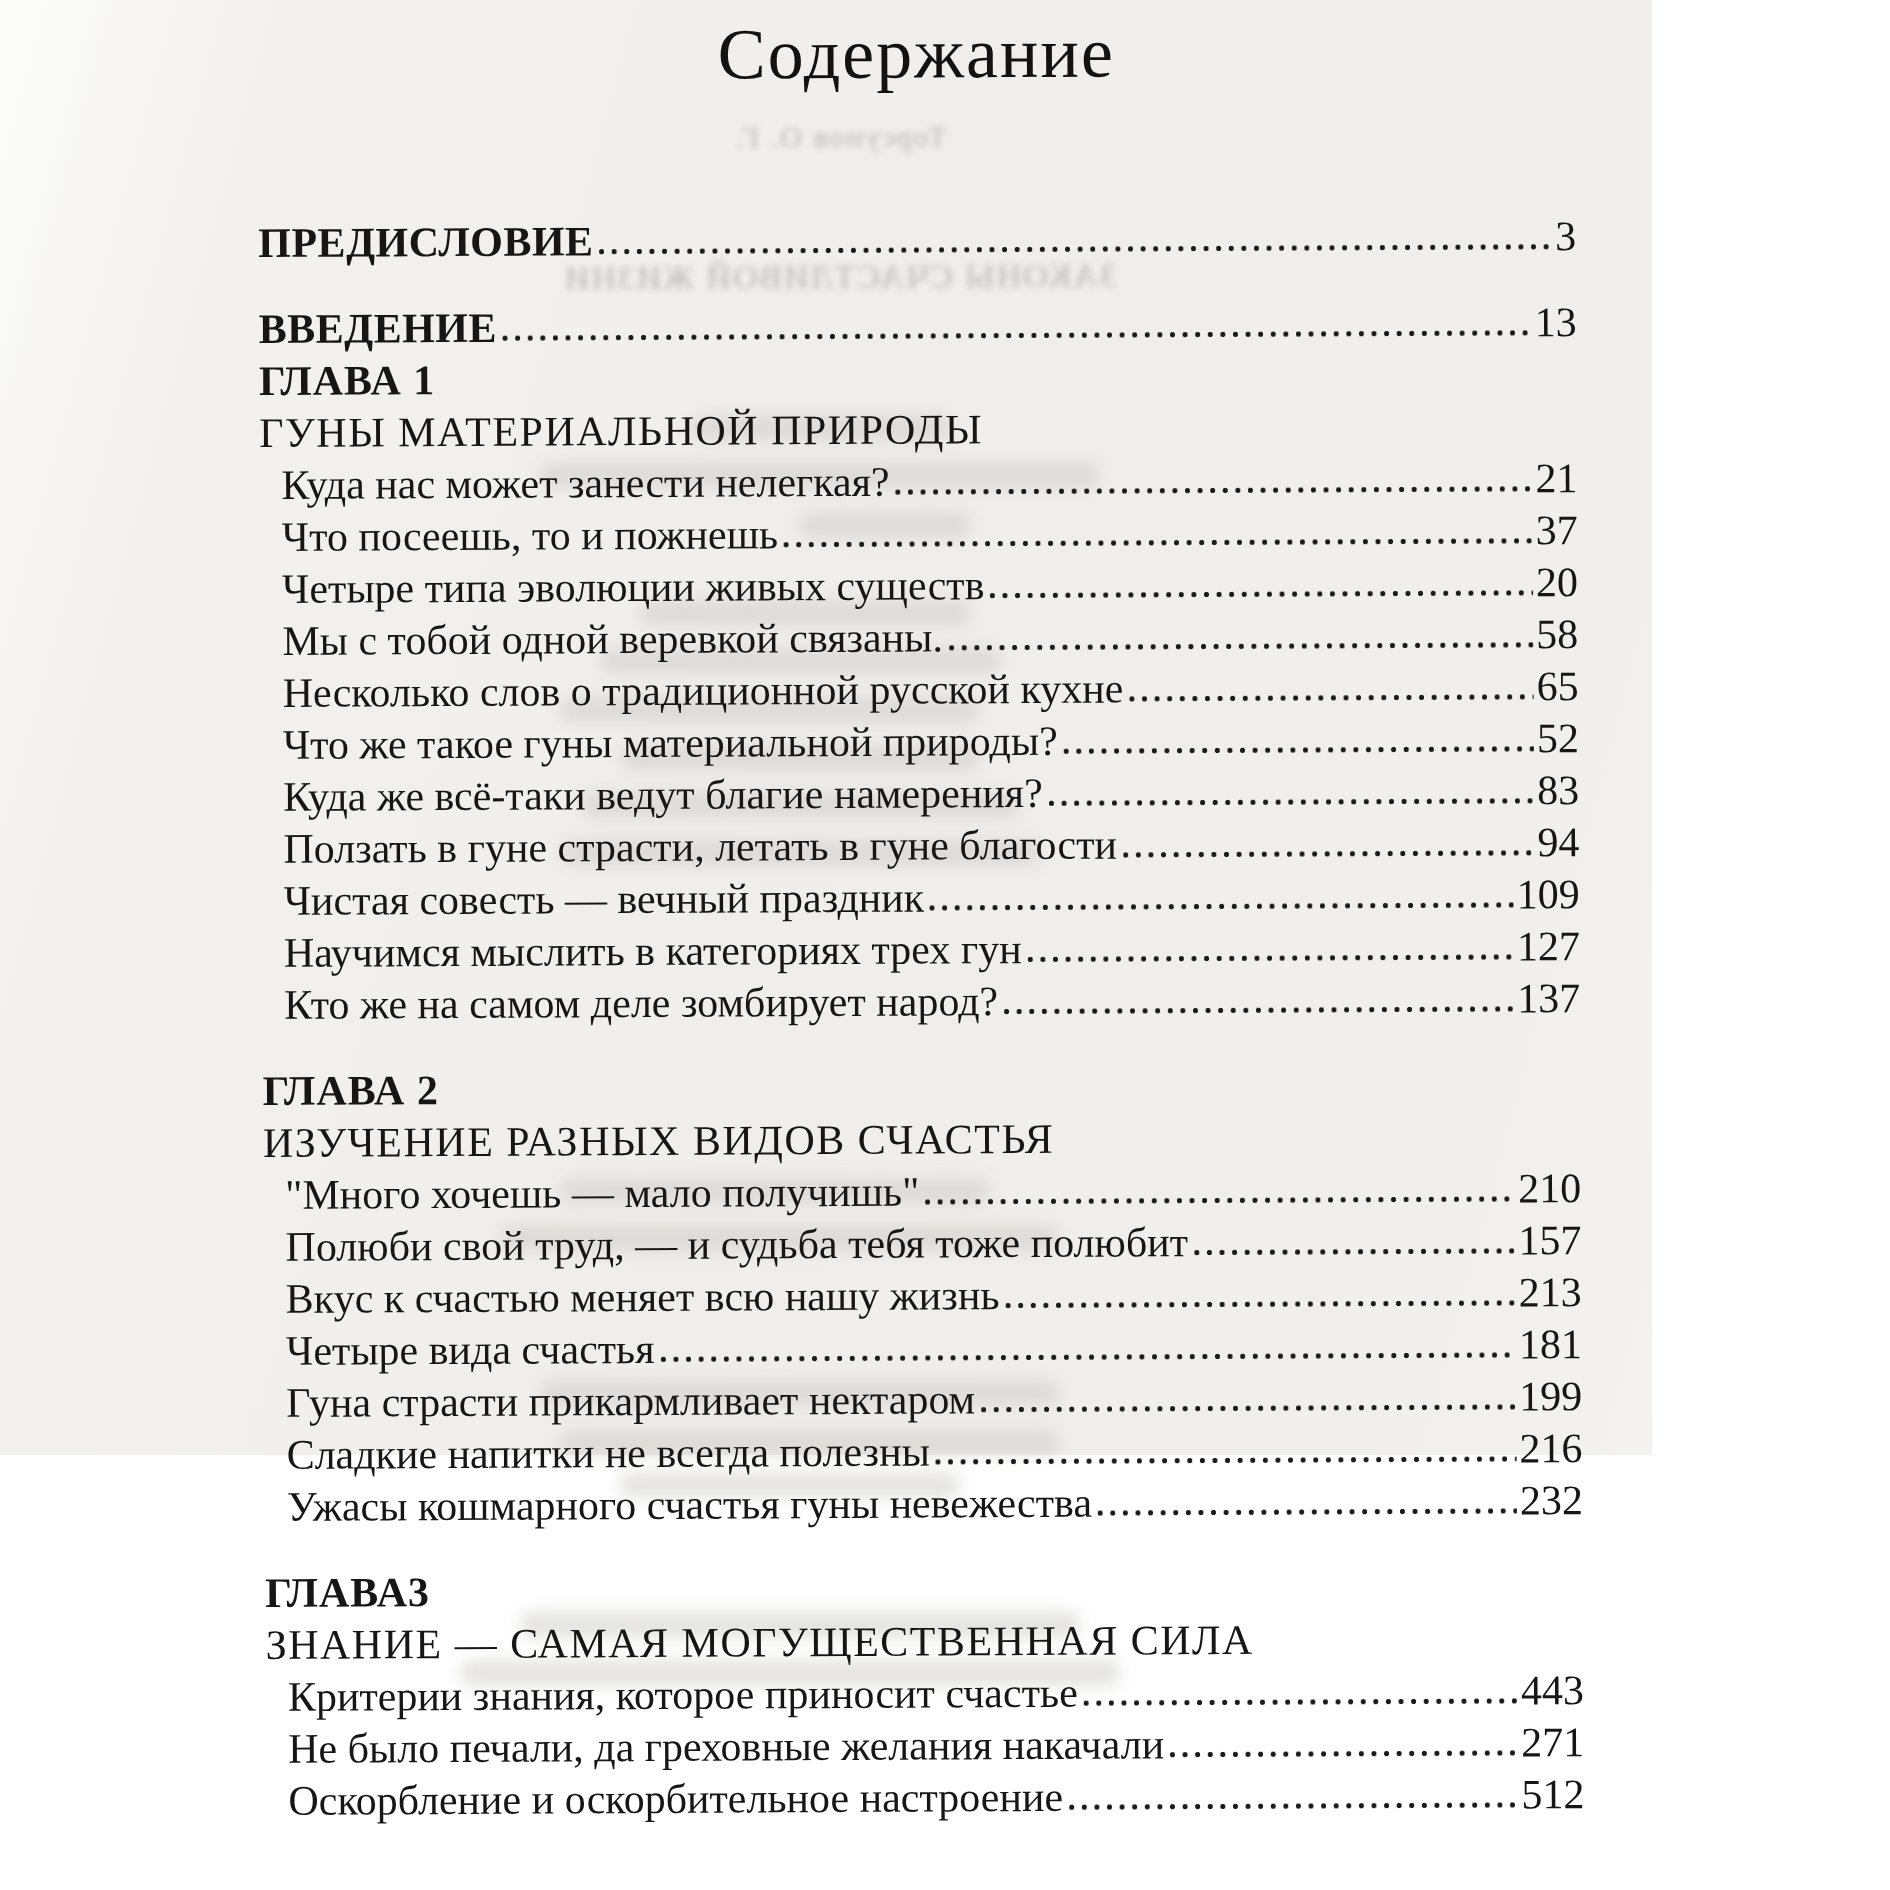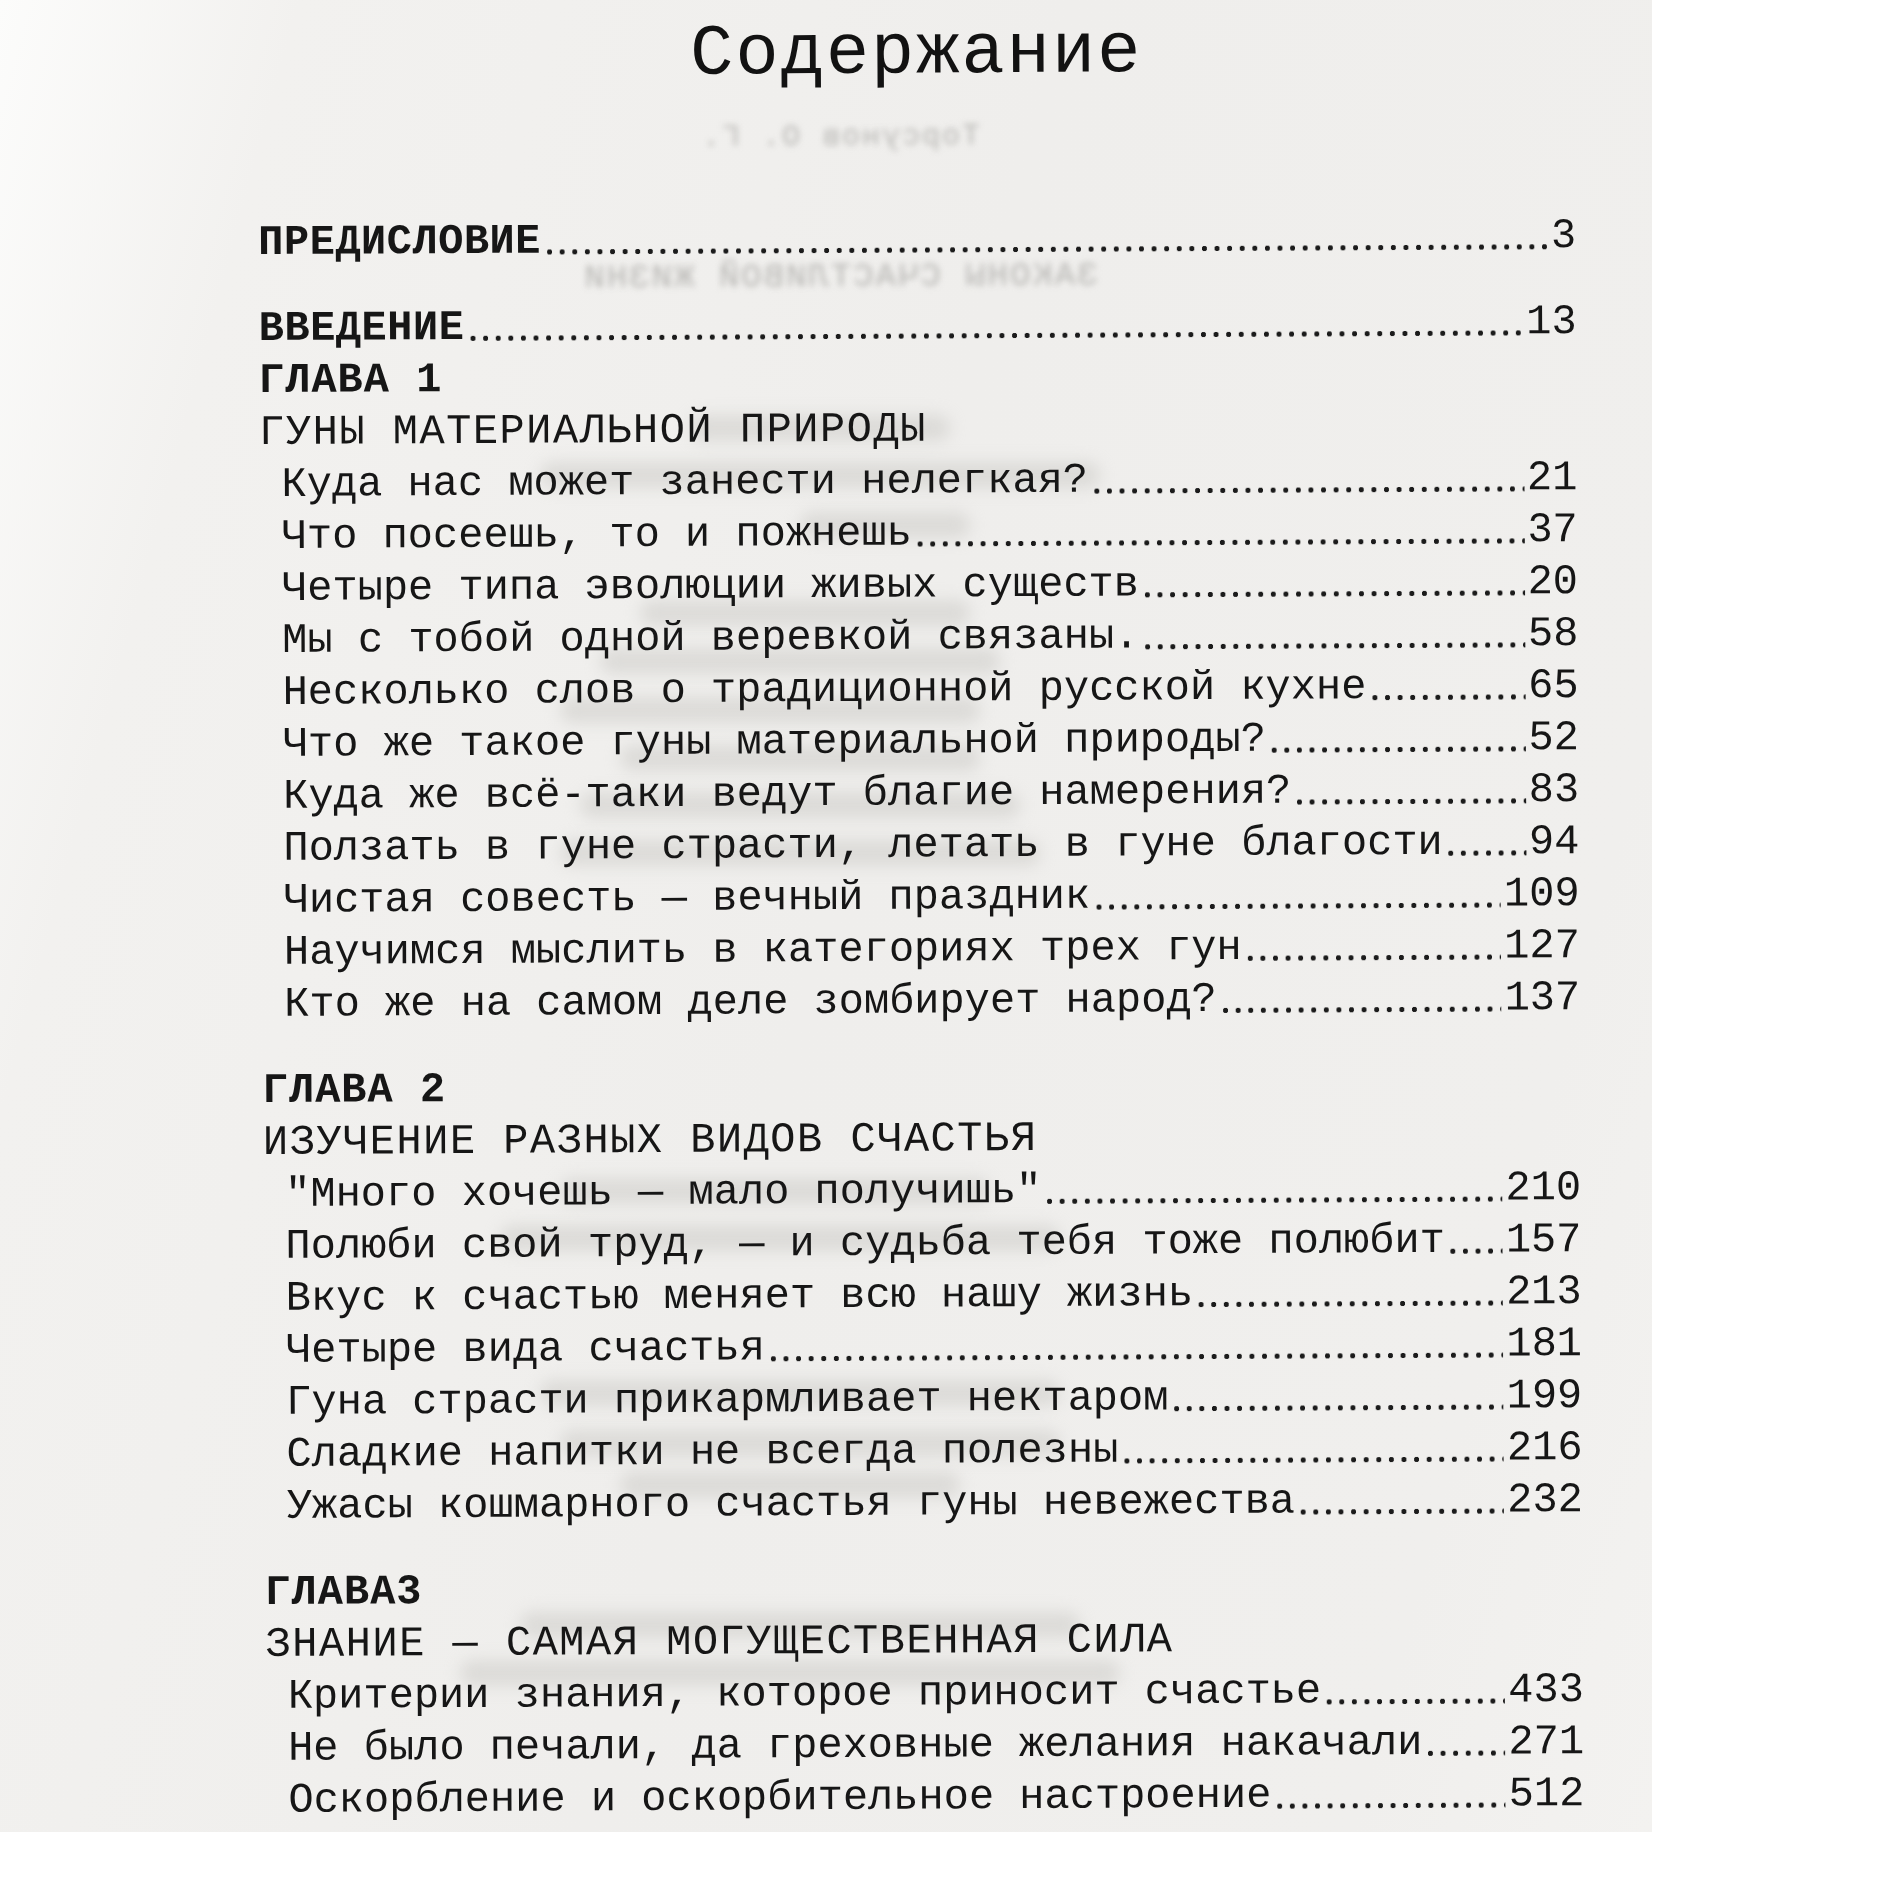--- a/index.html
+++ b/index.html
@@ -16,23 +16,22 @@
     width: 1890px;
     height: 1890px;
     background: #ffffff;
   }
   
   .page {
     position: absolute;
     left: 0;
     top: 0;
     width: 1652px;
-    height: 1832px;
+    height: 1455px;
     background: linear-gradient(105deg, #fcfcfb 0%, #f2f1ef 14%, #efeeec 50%, #f0efed 86%, #f3f2f0 100%);
-    font-family: Liberation Mono, monospace;
   }
   .white-strip {
     position: absolute;
     right: 0;
     top: 0;
     width: 238px;
     height: 1890px;
     background: #ffffff;
   }
   
@@ -246,21 +245,21 @@
           </div>
           <div class="row gap chapter">
             <span class="label">ГЛАВА3</span>
           </div>
           <div class="row ctitle">
             <span class="label">ЗНАНИЕ — САМАЯ МОГУЩЕСТВЕННАЯ СИЛА</span>
           </div>
           <div class="row lvl1">
             <span class="label">Критерии знания, которое приносит счастье</span>
             <span class="dots"></span>
-            <span class="num">433</span>
+            <span class="num">443</span>
           </div>
           <div class="row lvl1">
             <span class="label">Не было печали, да греховные желания накачали</span>
             <span class="dots"></span>
             <span class="num">271</span>
           </div>
           <div class="row lvl1">
             <span class="label">Оскорбление и оскорбительное настроение</span>
             <span class="dots"></span>
             <span class="num">512</span>

